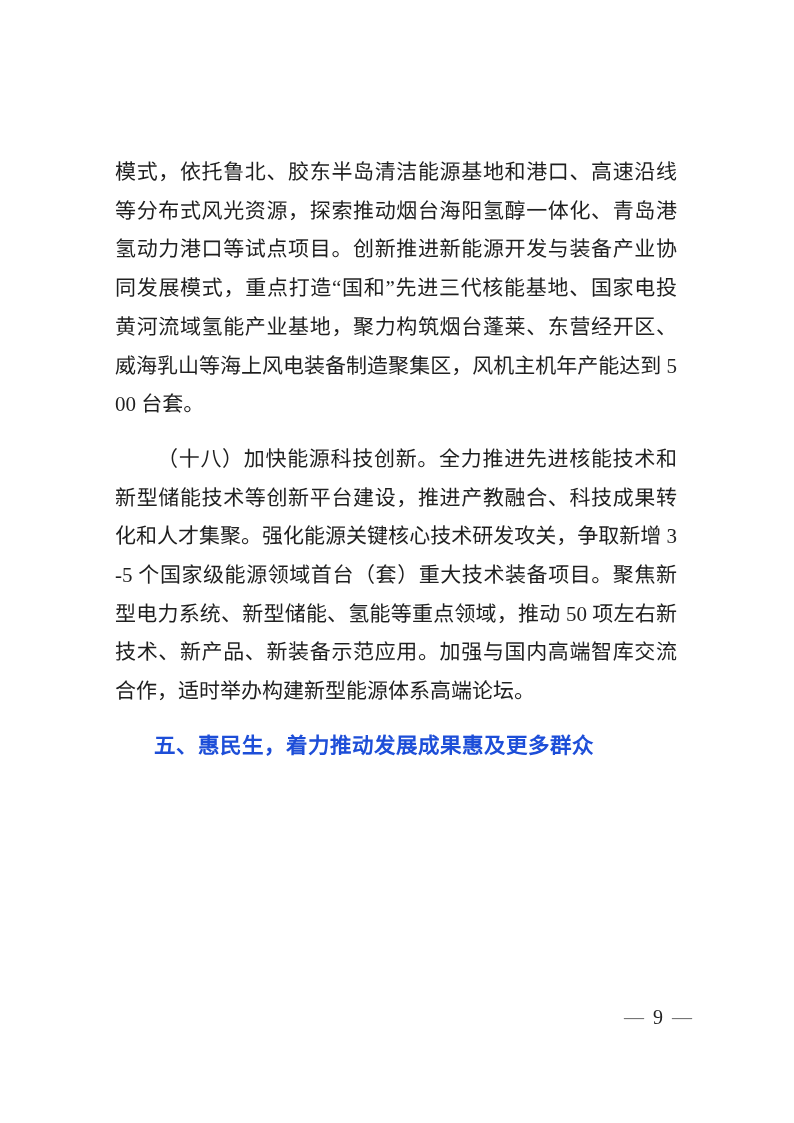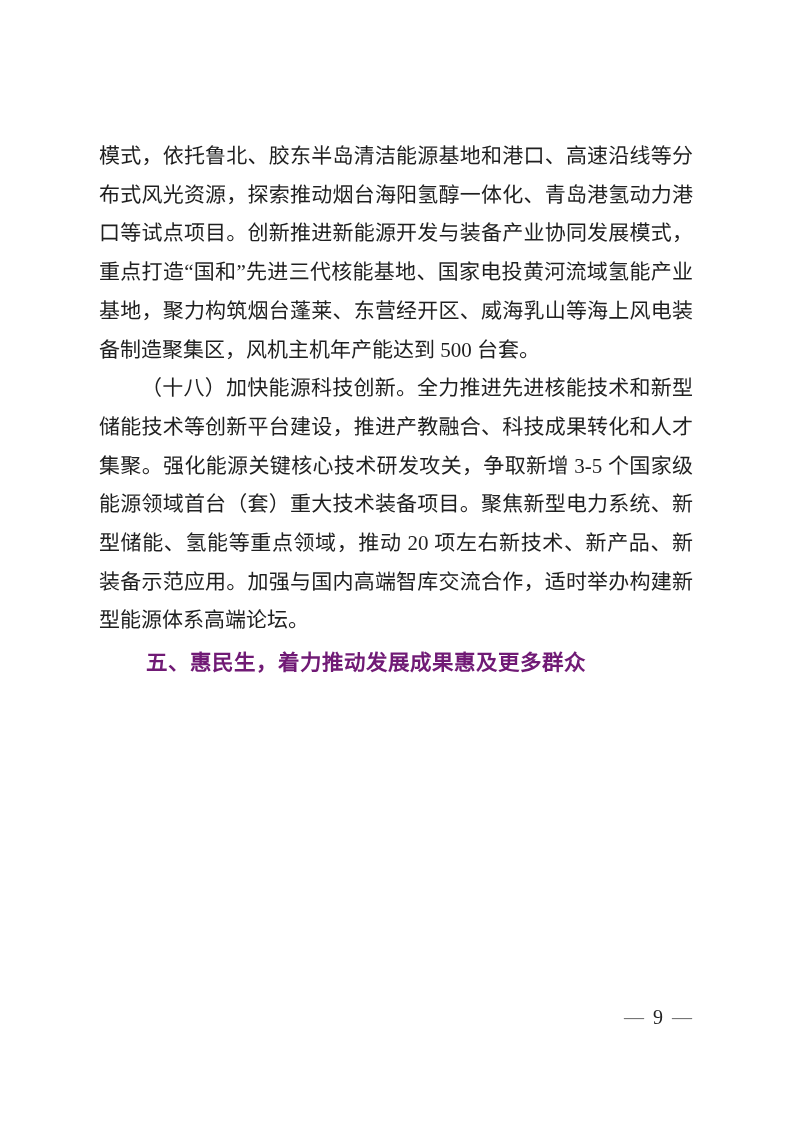--- a/index.html
+++ b/index.html
@@ -14,39 +14,39 @@
     background: #ffffff;
     overflow: hidden;
   }
   .content {
     position: absolute;
     left: 99px;
     top: 137px;
     width: 594px;
   }
   .para {
-    margin: 0;
+    margin: 16px;
     font-family: "Liberation Serif", "DejaVu Serif", serif;
     font-size: 21px;
     line-height: 38.7px;
     color: #1f1f1f;
     text-align: justify;
     text-justify: inter-ideograph;
     word-break: break-all;
   }
   .indent {
     text-indent: 2em;
   }
   .heading {
-    margin: 4px;
+    margin: 12px;
     font-family: "Liberation Sans", "DejaVu Sans", sans-serif;
     font-weight: bold;
     font-size: 21.5px;
     line-height: 38.7px;
-    color: #701a75;
+    color: #1d4ed8;
     text-indent: 2em;
     letter-spacing: 0.5px;
   }
   .footer {
     position: absolute;
     top: 1002px;
     right: 102px;
     font-family: "Liberation Serif", "DejaVu Serif", serif;
     font-size: 20px;
     line-height: 30px;
@@ -59,20 +59,20 @@
     color: #222222;
     margin: 0 9px;
   }
 </style>
 </head>
 <body>
 
 <div class="page">
   <div class="content">
     <p class="para">模式，依托鲁北、胶东半岛清洁能源基地和港口、高速沿线等分布式风光资源，探索推动烟台海阳氢醇一体化、青岛港氢动力港口等试点项目。创新推进新能源开发与装备产业协同发展模式，重点打造“国和”先进三代核能基地、国家电投黄河流域氢能产业基地，聚力构筑烟台蓬莱、东营经开区、威海乳山等海上风电装备制造聚集区，风机主机年产能达到 500 台套。</p>
-    <p class="para indent">（十八）加快能源科技创新。全力推进先进核能技术和新型储能技术等创新平台建设，推进产教融合、科技成果转化和人才集聚。强化能源关键核心技术研发攻关，争取新增 3-5 个国家级能源领域首台（套）重大技术装备项目。聚焦新型电力系统、新型储能、氢能等重点领域，推动 20 项左右新技术、新产品、新装备示范应用。加强与国内高端智库交流合作，适时举办构建新型能源体系高端论坛。</p>
+    <p class="para indent">（十八）加快能源科技创新。全力推进先进核能技术和新型储能技术等创新平台建设，推进产教融合、科技成果转化和人才集聚。强化能源关键核心技术研发攻关，争取新增 3-5 个国家级能源领域首台（套）重大技术装备项目。聚焦新型电力系统、新型储能、氢能等重点领域，推动 50 项左右新技术、新产品、新装备示范应用。加强与国内高端智库交流合作，适时举办构建新型能源体系高端论坛。</p>
     <p class="heading">五、惠民生，着力推动发展成果惠及更多群众</p>
   </div>
 
   <div class="footer">
     <span class="dash">—</span><span class="num">9</span><span class="dash">—</span>
   </div>
 </div>
 
 </body></html>

